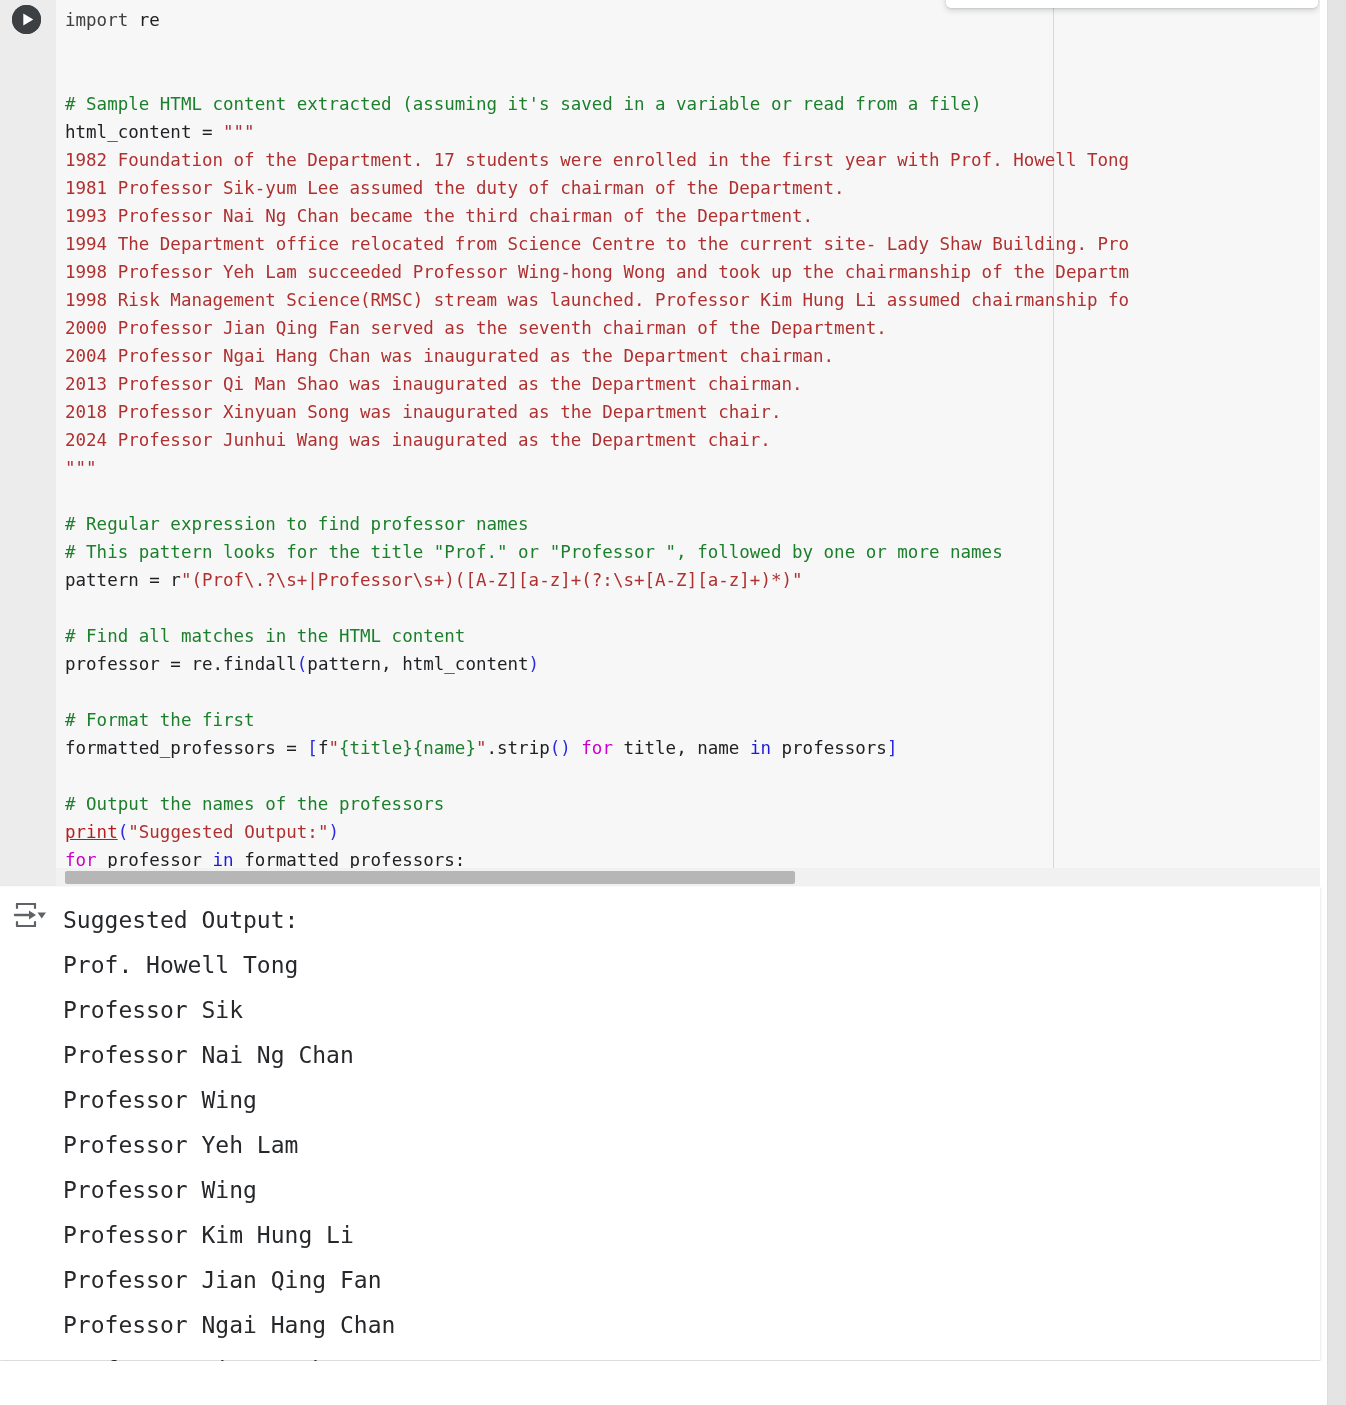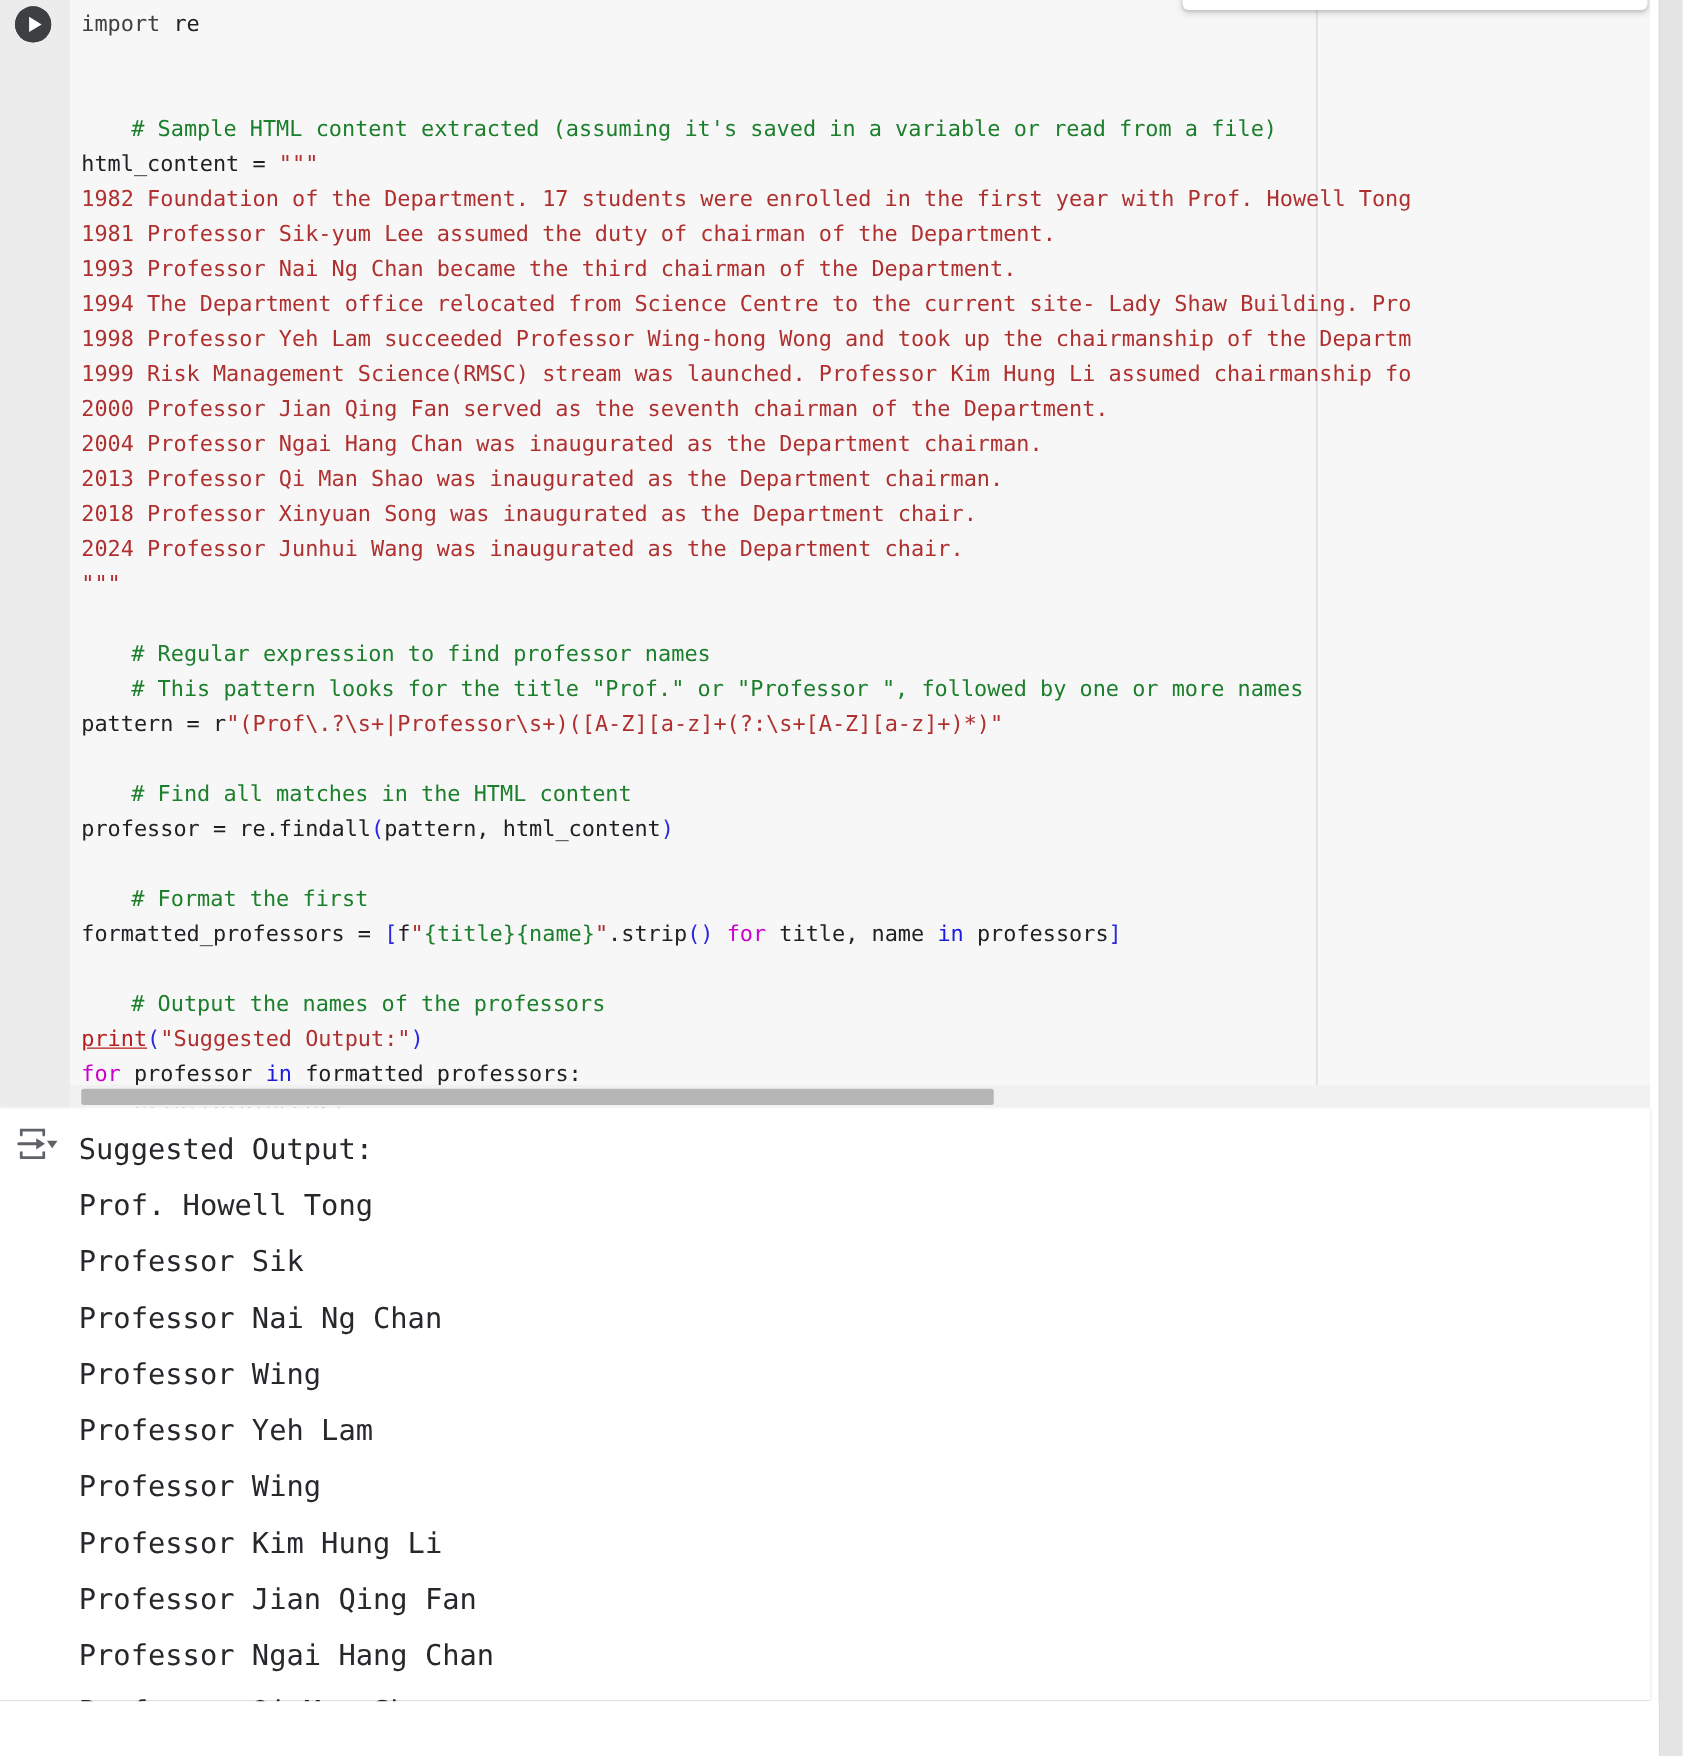--- a/index.html
+++ b/index.html
@@ -89,21 +89,21 @@
     line-height: 28px;
     color: #202124;
     white-space: pre;
     letter-spacing: 0px;
   }
 
   
   .t-kw   { color: #404040; }      
   .t-kw2  { color: #cc00cc; }      
   .t-kw3  { color: #1a1ae0; }      
-  .t-cmt  { color: #1b7f2b; margin-left: 40px; }
+  .t-cmt  { color: #1b7f2b; }
   .t-str  { color: #b03030; }
   .t-bif  { color: #b91c1c; text-decoration: underline; }      
   .t-pun  { color: #2a2ae0; }      
   .t-name { color: #202124; }
   .t-fstr { color: #1b7f2b; }
 
   
   .hscroll-track {
     position: absolute;
     left: 56px;
@@ -200,21 +200,21 @@
       <pre class="code" id="code-render"><span class="t-kw">import</span><span class="t-name"> re</span>
 
 
 <span class="t-cmt"># Sample HTML content extracted (assuming it's saved in a variable or read from a file)</span>
 <span class="t-name">html_content = </span><span class="t-str">"""</span>
 <span class="t-str">1982 Foundation of the Department. 17 students were enrolled in the first year with Prof. Howell Tong</span>
 <span class="t-str">1981 Professor Sik-yum Lee assumed the duty of chairman of the Department.</span>
 <span class="t-str">1993 Professor Nai Ng Chan became the third chairman of the Department.</span>
 <span class="t-str">1994 The Department office relocated from Science Centre to the current site- Lady Shaw Building. Pro</span>
 <span class="t-str">1998 Professor Yeh Lam succeeded Professor Wing-hong Wong and took up the chairmanship of the Departm</span>
-<span class="t-str">1999 Risk Management Science(RMSC) stream was launched. Professor Kim Hung Li assumed chairmanship fo</span>
+<span class="t-str">1998 Risk Management Science(RMSC) stream was launched. Professor Kim Hung Li assumed chairmanship fo</span>
 <span class="t-str">2000 Professor Jian Qing Fan served as the seventh chairman of the Department.</span>
 <span class="t-str">2004 Professor Ngai Hang Chan was inaugurated as the Department chairman.</span>
 <span class="t-str">2013 Professor Qi Man Shao was inaugurated as the Department chairman.</span>
 <span class="t-str">2018 Professor Xinyuan Song was inaugurated as the Department chair.</span>
 <span class="t-str">2024 Professor Junhui Wang was inaugurated as the Department chair.</span>
 <span class="t-str">"""</span>
 
 <span class="t-cmt"># Regular expression to find professor names</span>
 <span class="t-cmt"># This pattern looks for the title "Prof." or "Professor ", followed by one or more names</span>
 <span class="t-name">pattern = r</span><span class="t-str">"(Prof\.?\s+|Professor\s+)([A-Z][a-z]+(?:\s+[A-Z][a-z]+)*)"</span>

